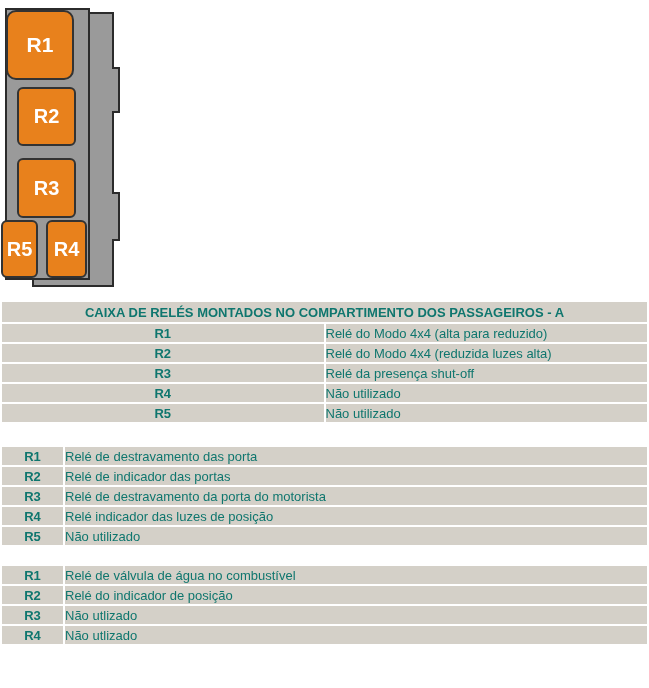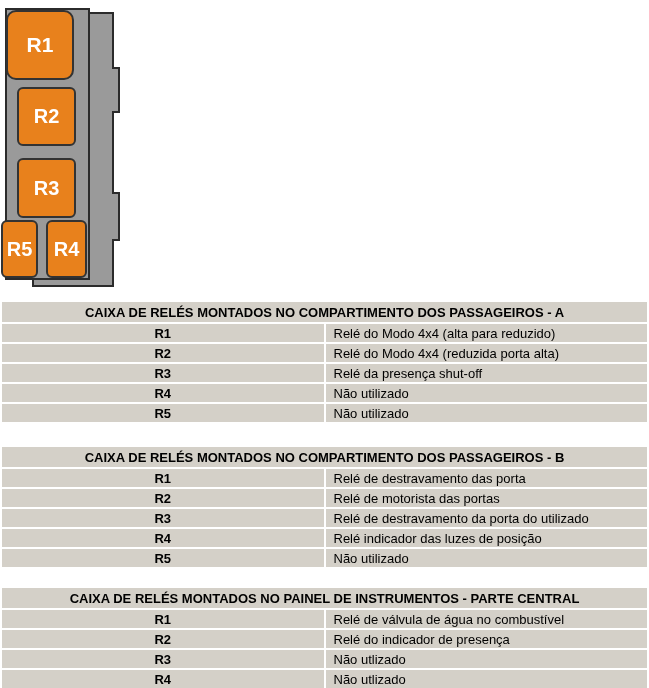--- a/index.html
+++ b/index.html
@@ -43,21 +43,21 @@
   .relay.r4 { left: 46px; top: 220px; width: 41px; height: 58px; border-radius: 6px; }
 
   
   table.relay-table {
     width: 649px;
     border-collapse: separate;
     border-spacing: 2px;
     table-layout: fixed;
     background: #ffffff;
     font-size: 13px;
-    color: #000000;
+    color: #0f766e;
   }
   table.relay-table th.tbl-title {
     background: #d4d0c8;
     height: 20px;
     font-weight: bold;
     font-size: 13px;
     text-align: center;
     padding: 0;
     vertical-align: middle;
   }
@@ -67,21 +67,21 @@
     padding: 0;
     vertical-align: middle;
     overflow: hidden;
     white-space: nowrap;
   }
   table.relay-table td.rid {
     width: 61px;
     text-align: center;
     font-weight: bold;
   }
-  table.relay-table td.desc { padding-left: 8px; }
+  table.relay-table td.desc { }
 
   .tbl-a { margin-top: 8px; }
   .tbl-b { margin-top: 21px; }
   .tbl-c { margin-top: 17px; }
 </style>
 </head>
 <body>
 
 <div class="diagram">
   <svg width="130" height="292" viewBox="0 0 130 292">
@@ -99,77 +99,71 @@
   <tbody>
       <tr>
         <th class="tbl-title" colspan="2">CAIXA DE RELÉS MONTADOS NO COMPARTIMENTO DOS PASSAGEIROS - A</th>
       </tr>
   <tr>
     <td class="rid">R1</td>
     <td class="desc">Relé do Modo 4x4 (alta para reduzido)</td>
   </tr>
   <tr>
     <td class="rid">R2</td>
-    <td class="desc">Relé do Modo 4x4 (reduzida porta alta)</td>
+    <td class="desc">Relé do Modo 4x4 (reduzida luzes alta)</td>
   </tr>
   <tr>
     <td class="rid">R3</td>
     <td class="desc">Relé da presença shut-off</td>
   </tr>
   <tr>
     <td class="rid">R4</td>
     <td class="desc">Não utilizado</td>
   </tr>
   <tr>
     <td class="rid">R5</td>
     <td class="desc">Não utilizado</td>
   </tr>
 </tbody>
   </table>
 
 <table class="relay-table tbl-b">
   <tbody>
-      <tr>
-        <th class="tbl-title" colspan="2">CAIXA DE RELÉS MONTADOS NO COMPARTIMENTO DOS PASSAGEIROS - B</th>
-      </tr>
   <tr>
     <td class="rid">R1</td>
     <td class="desc">Relé de destravamento das porta</td>
   </tr>
   <tr>
     <td class="rid">R2</td>
-    <td class="desc">Relé de motorista das portas</td>
+    <td class="desc">Relé de indicador das portas</td>
   </tr>
   <tr>
     <td class="rid">R3</td>
-    <td class="desc">Relé de destravamento da porta do utilizado</td>
+    <td class="desc">Relé de destravamento da porta do motorista</td>
   </tr>
   <tr>
     <td class="rid">R4</td>
     <td class="desc">Relé indicador das luzes de posição</td>
   </tr>
   <tr>
     <td class="rid">R5</td>
     <td class="desc">Não utilizado</td>
   </tr>
 </tbody>
   </table>
 
 <table class="relay-table tbl-c">
   <tbody>
-      <tr>
-        <th class="tbl-title" colspan="2">CAIXA DE RELÉS MONTADOS NO PAINEL DE INSTRUMENTOS - PARTE CENTRAL</th>
-      </tr>
   <tr>
     <td class="rid">R1</td>
     <td class="desc">Relé de válvula de água no combustível</td>
   </tr>
   <tr>
     <td class="rid">R2</td>
-    <td class="desc">Relé do indicador de presença</td>
+    <td class="desc">Relé do indicador de posição</td>
   </tr>
   <tr>
     <td class="rid">R3</td>
     <td class="desc">Não utlizado</td>
   </tr>
   <tr>
     <td class="rid">R4</td>
     <td class="desc">Não utlizado</td>
   </tr>
 </tbody>

